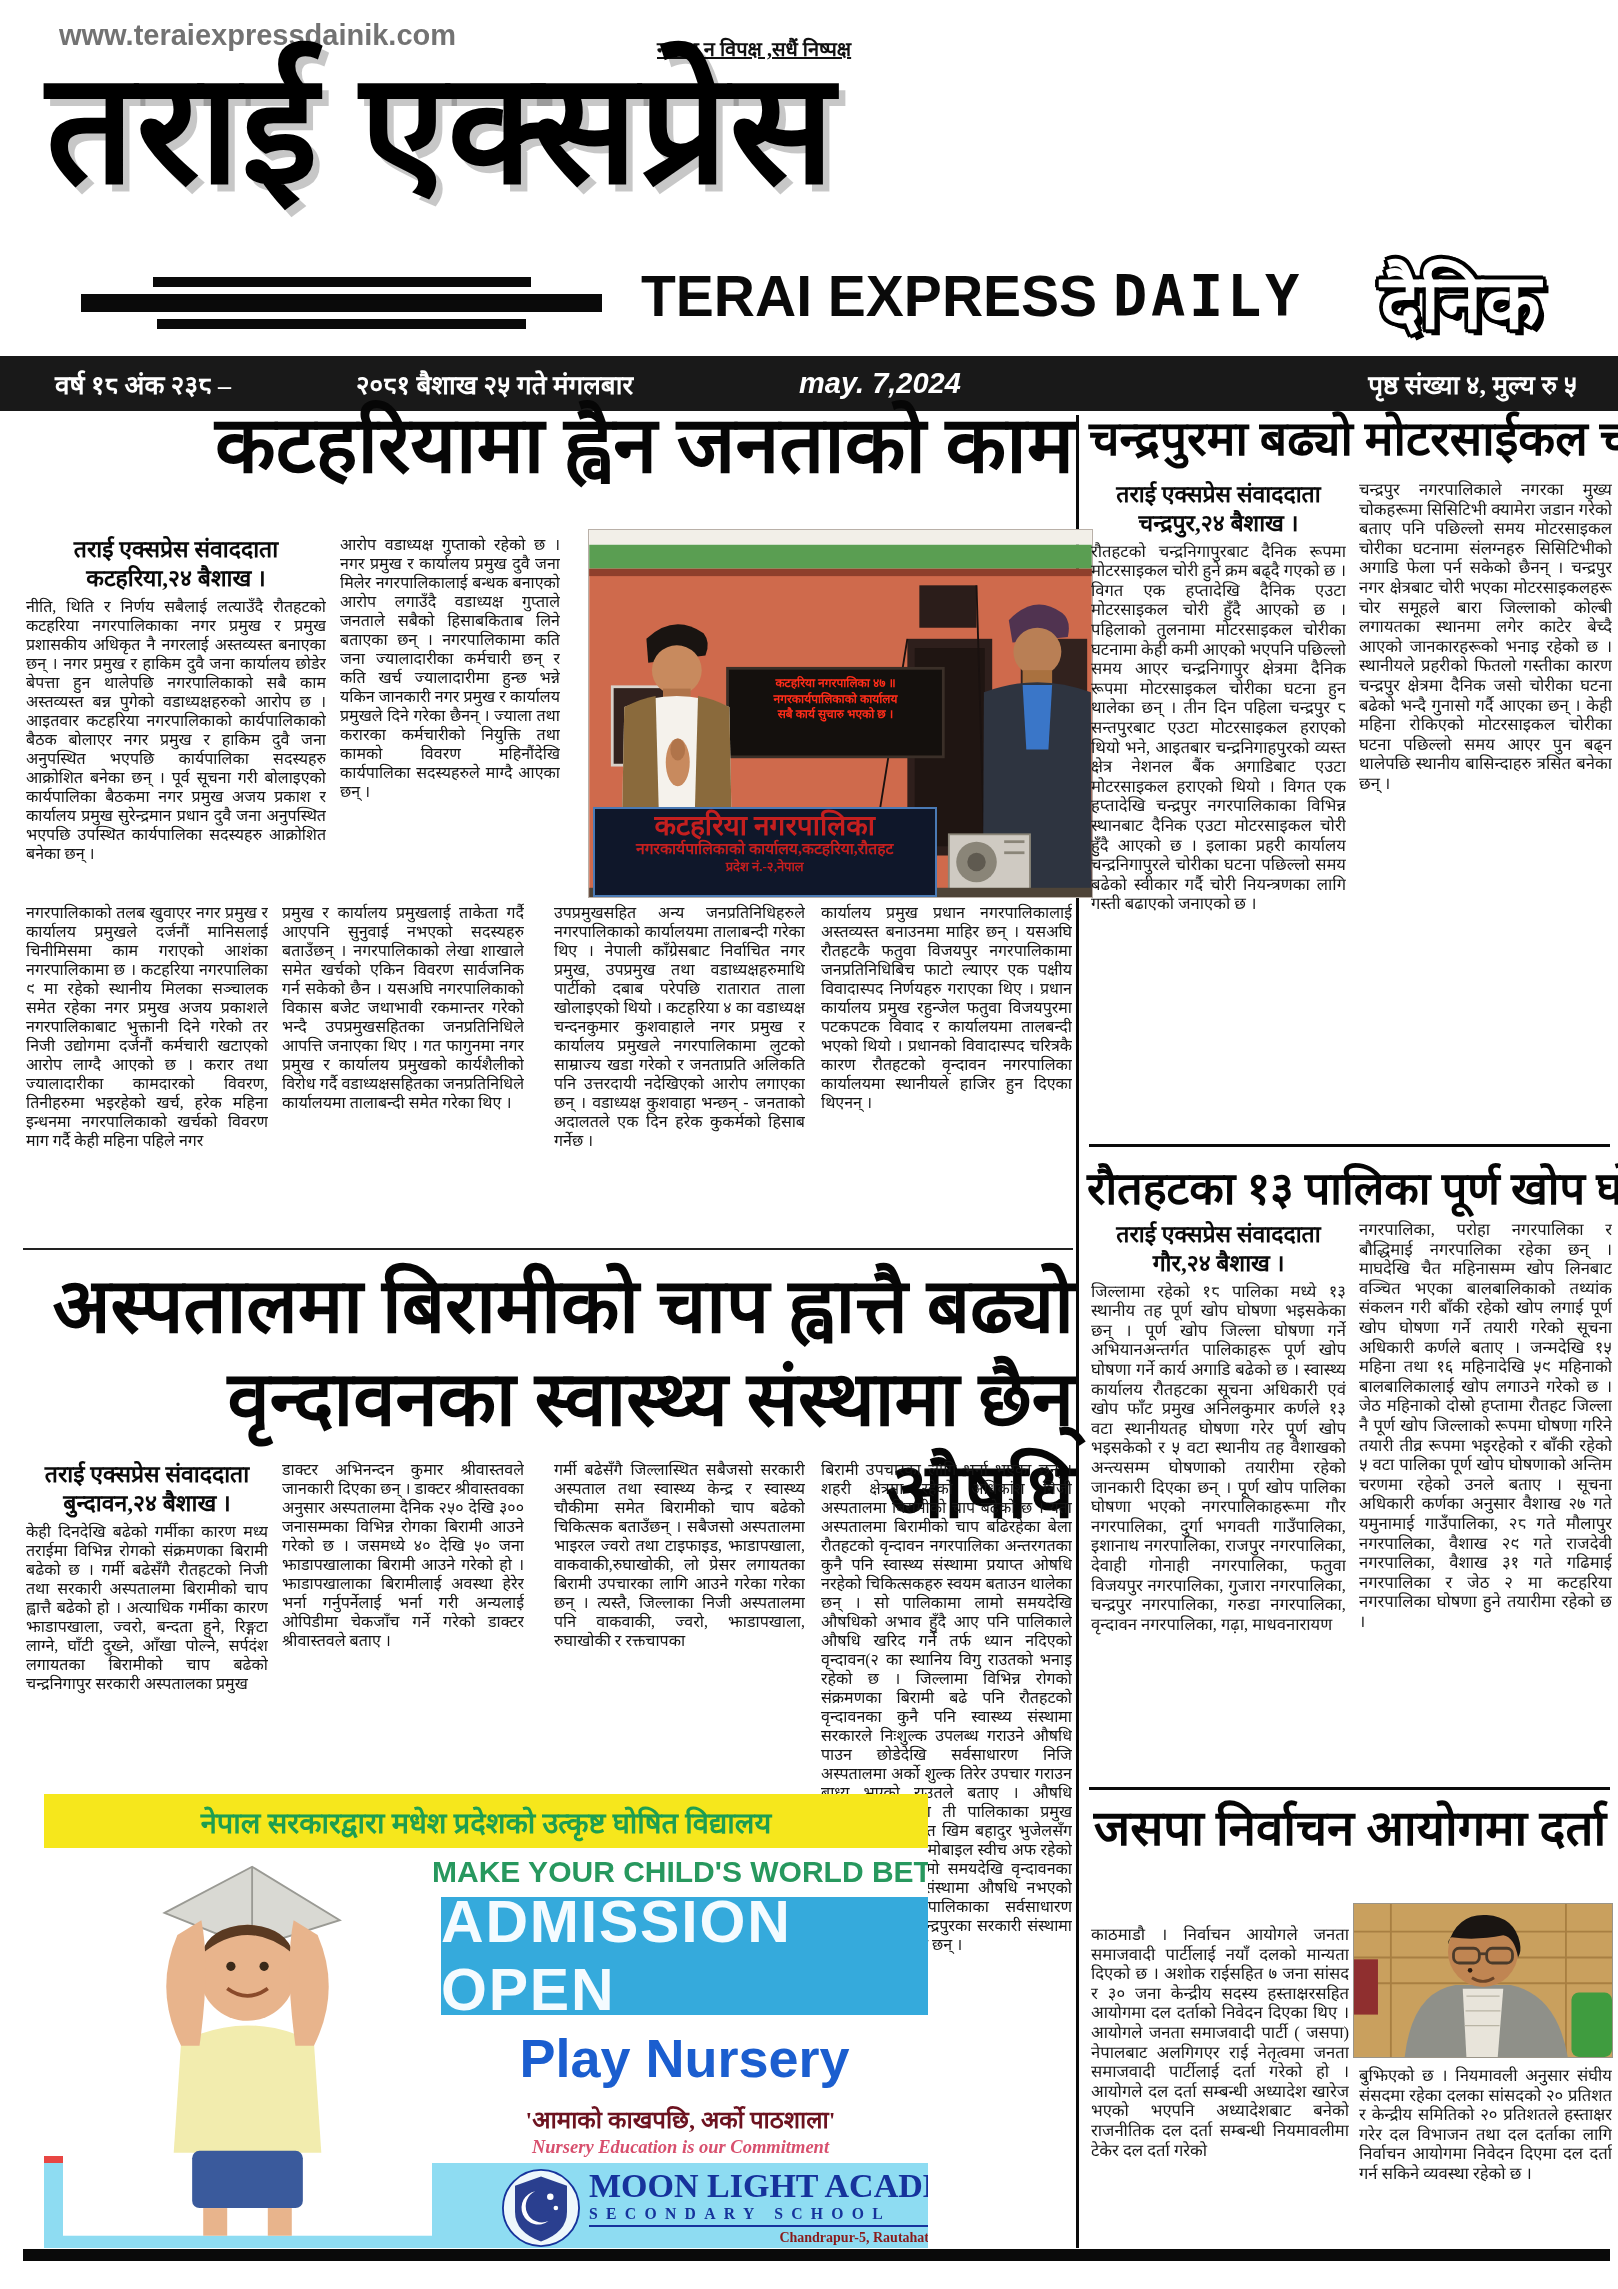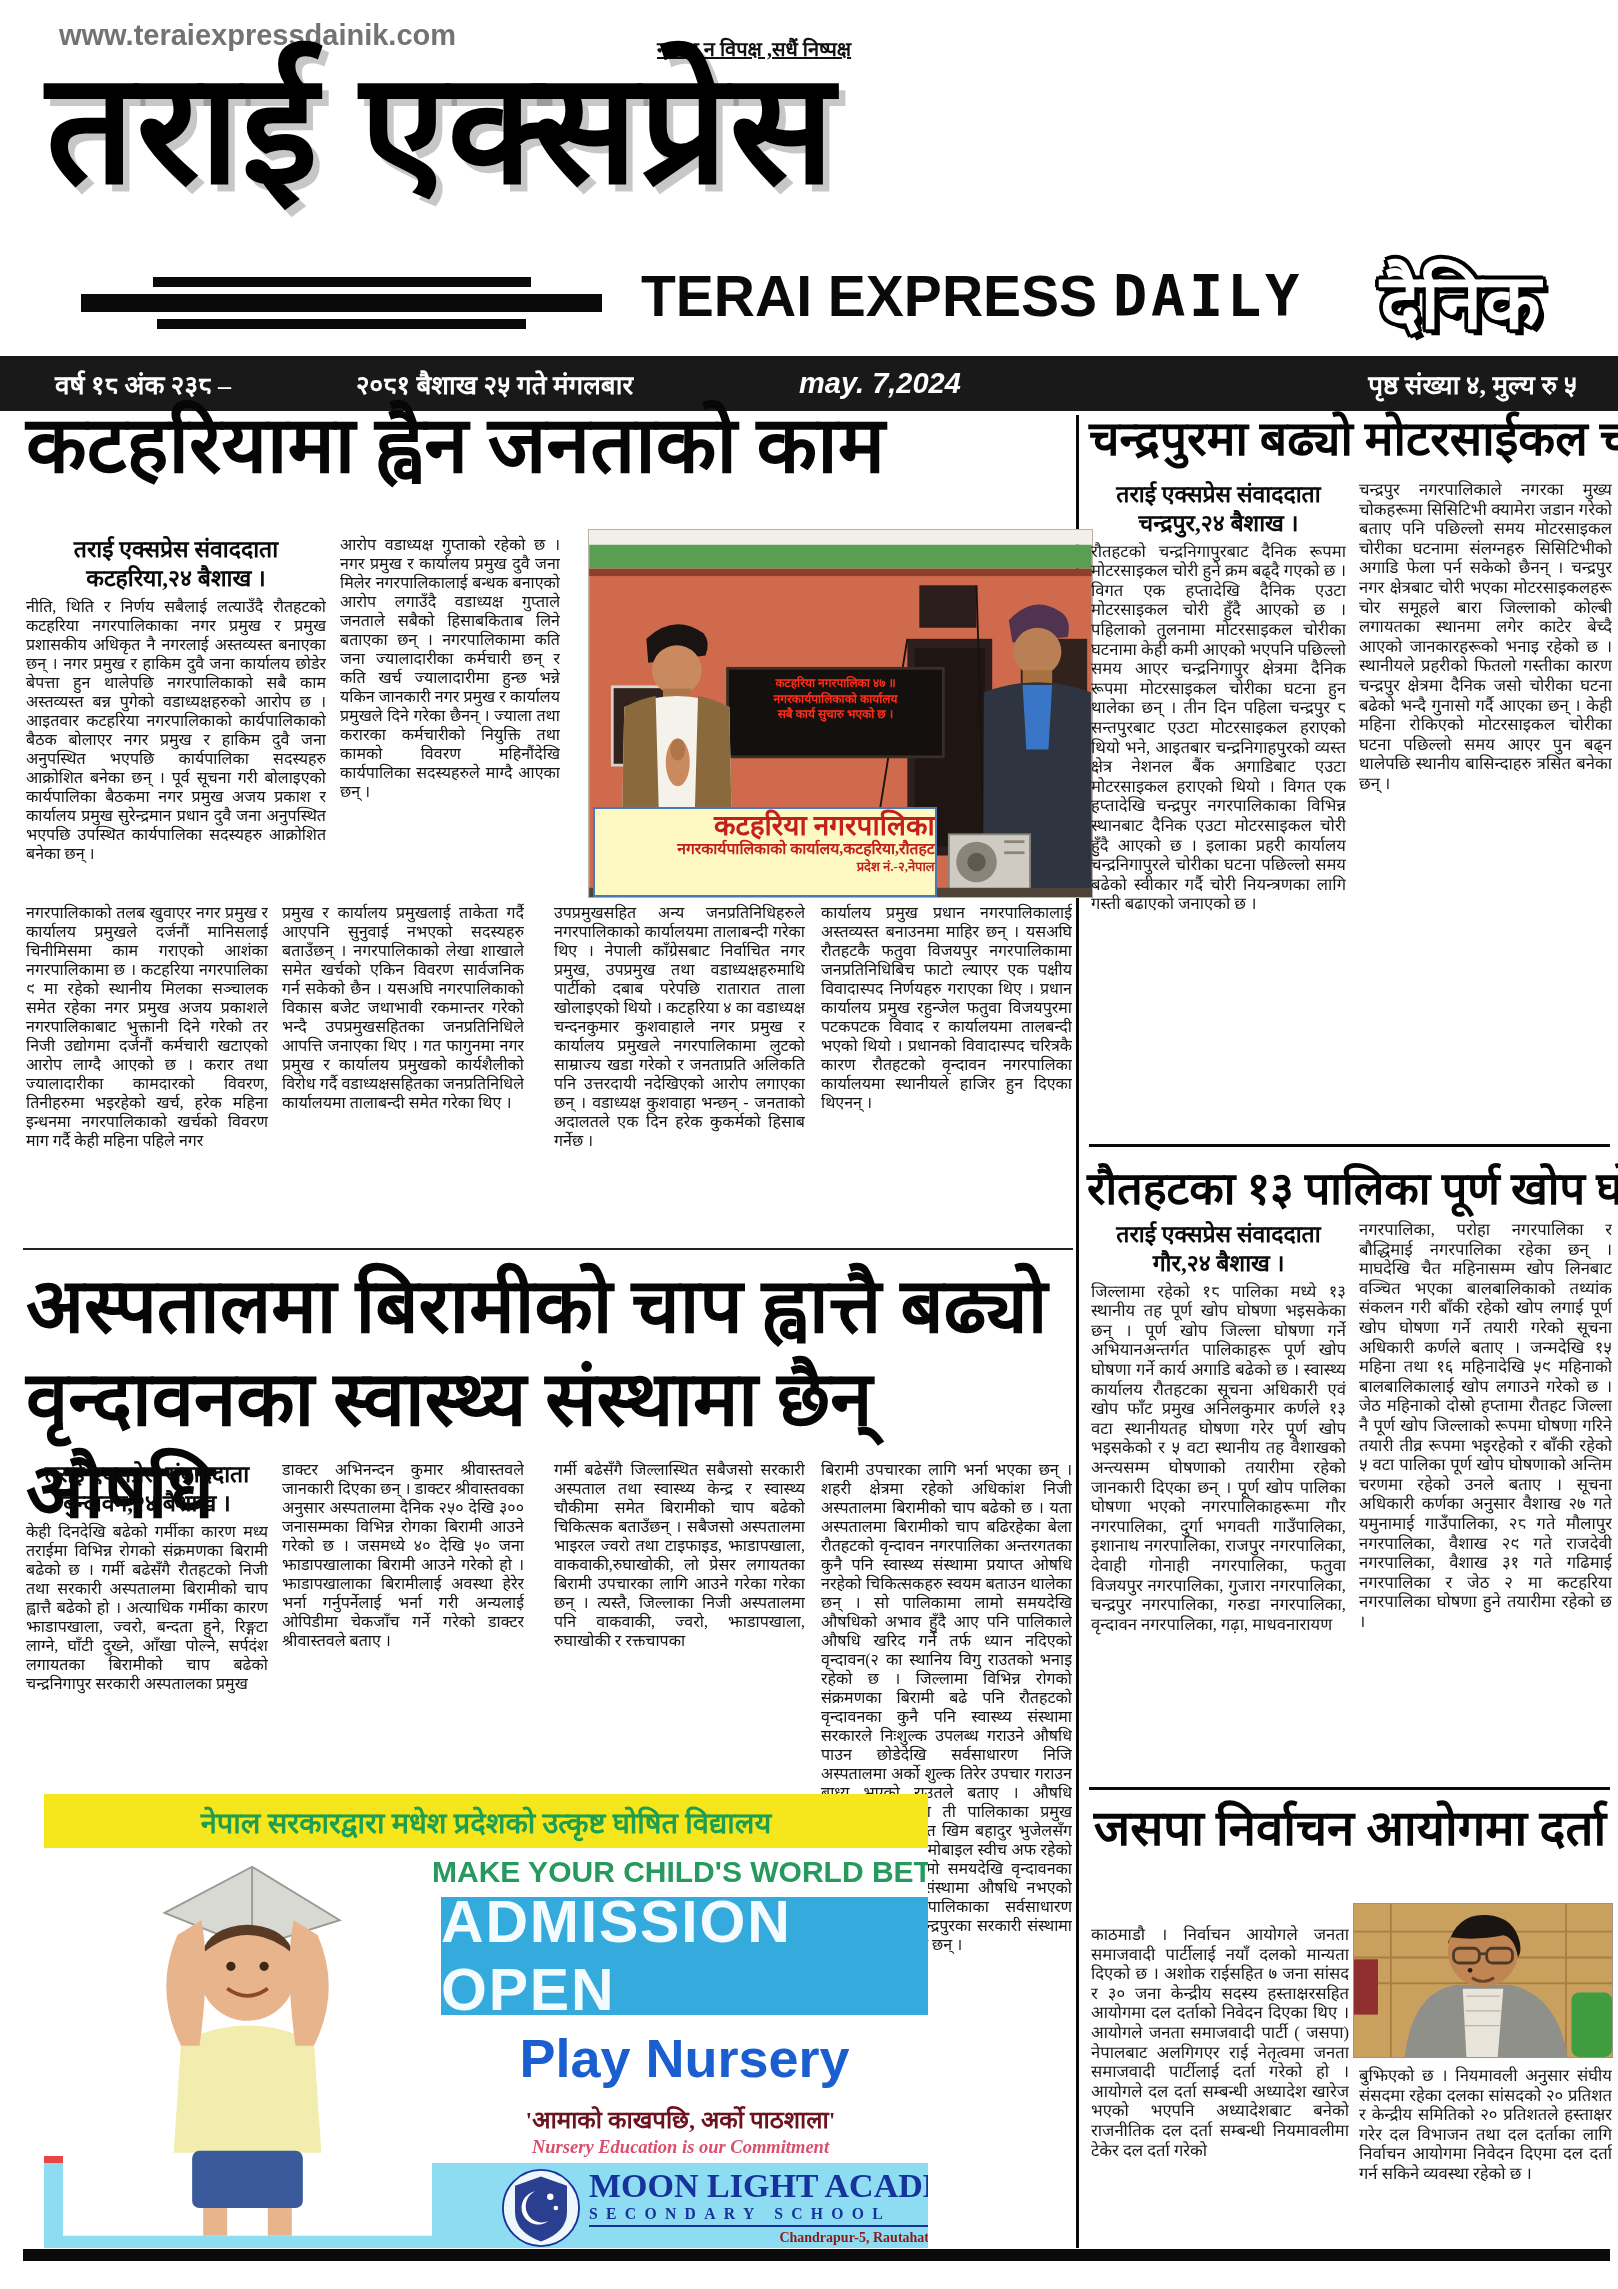--- a/index.html
+++ b/index.html
@@ -19,41 +19,41 @@
   .mast-en .daily{font-family:"DejaVu Sans Mono",monospace;font-weight:700;letter-spacing:3.7px;}
   .dainik{left:1380px;top:247px;font-size:76px;font-weight:900;color:#fff;white-space:nowrap;
           text-shadow:-2.8px -2.8px 0 #000,2.8px -2.8px 0 #000,-2.8px 2.8px 0 #000,2.8px 2.8px 0 #000,5.5px 5.5px 0 #000,0 3.7px 0 #000,3.7px 0 0 #000,0 -3.7px 0 #000,-3.7px 0 0 #000;}
   .datebar{left:0;top:356px;width:1619px;height:55px;background:#191919;color:#fff;display:flex;align-items:center;
            font-size:26px;font-weight:bold;}
   .datebar .d1{margin-left:55px;}
   .datebar .d2{margin-left:125px;}
   .datebar .d3{margin-left:166px;font-style:italic;font-family:"Liberation Sans",sans-serif;font-weight:600;font-size:29px;}
   .datebar .d4{margin-left:auto;margin-right:42px;}
   
-  .headline{font-weight:900;color:#060606;white-space:nowrap;}
+  .headline{font-weight:900;color:#060606;white-space:nowrap;text-align:right;}
   .lead-headline{left:26px;top:406px;width:1048px;font-size:79px;line-height:1.0;}
   .hosp-headline{left:26px;top:1260px;width:1048px;font-size:76px;line-height:1.22;white-space:normal;}
   .moto-headline{left:1089px;top:404px;width:522px;font-size:48px;text-align:center;}
   .vacc-headline{left:1087px;top:1156px;width:526px;font-size:45px;text-align:center;}
   .ashok-headline{left:1089px;top:1798px;width:522px;font-size:49px;line-height:1.25;text-align:center;white-space:normal;}
   
   .byline{text-align:center;font-weight:bold;font-size:23px;line-height:29px;color:#0a0a0a;margin-bottom:3.7px;}
   .col{position:absolute;text-align:justify;font-size:16px;line-height:19px;color:#161616;overflow:hidden;}
   .rcol{font-size:16.6px;line-height:19.6px;}
   
   .vrule{left:1076px;top:415px;width:2.8px;height:1833px;background:#0a0a0a;}
   .hrule{background:#0a0a0a;height:2.8px;}
   .thin{height:1.8px;background:#222;}
   .bottombar{left:23px;top:2249px;width:1587px;height:12px;background:#0a0a0a;}
   
   .photo{left:588px;top:529px;width:503px;height:367px;border:0.9px solid #b9b0a8;overflow:hidden;}
   .led-text{position:absolute;left:144px;top:146px;width:205px;color:#ff2d1a;font-size:12px;line-height:15.7px;
             text-align:center;font-weight:bold;overflow:hidden;}
-  .photo-sign{position:absolute;left:3.7px;top:277px;width:340px;height:86px;background:#fef9c3;border:2.8px solid #4a7ab5;
-              text-align:right;color:#c41f1f;overflow:hidden;}
+  .photo-sign{position:absolute;left:3.7px;top:277px;width:340px;height:86px;background:#0f172a;border:2.8px solid #4a7ab5;
+              text-align:center;color:#c41f1f;overflow:hidden;}
   .photo-sign .s1{font-size:28px;font-weight:900;line-height:29.5px;margin-top:1.8px;}
   .photo-sign .s2{font-size:15.7px;font-weight:900;line-height:18.5px;}
   .photo-sign .s3{font-size:13px;font-weight:bold;line-height:15.7px;}
   
   .ad{left:44px;top:1794px;width:884px;height:454px;background:#fff;overflow:hidden;}
   .ad-banner{position:absolute;left:0;top:0;width:884px;height:54px;background:#f6e71c;display:flex;align-items:center;justify-content:center;
              color:#1e9e50;font-size:29px;font-weight:900;}
   .ad-heading{position:absolute;left:388px;top:61px;width:497px;text-align:center;color:#27985e;
               font-family:"Liberation Sans",sans-serif;font-weight:900;font-size:30px;white-space:nowrap;}
   .ad-admission{position:absolute;left:397px;top:103px;width:487px;height:118px;background:#35aadc;display:flex;align-items:center;justify-content:center;

